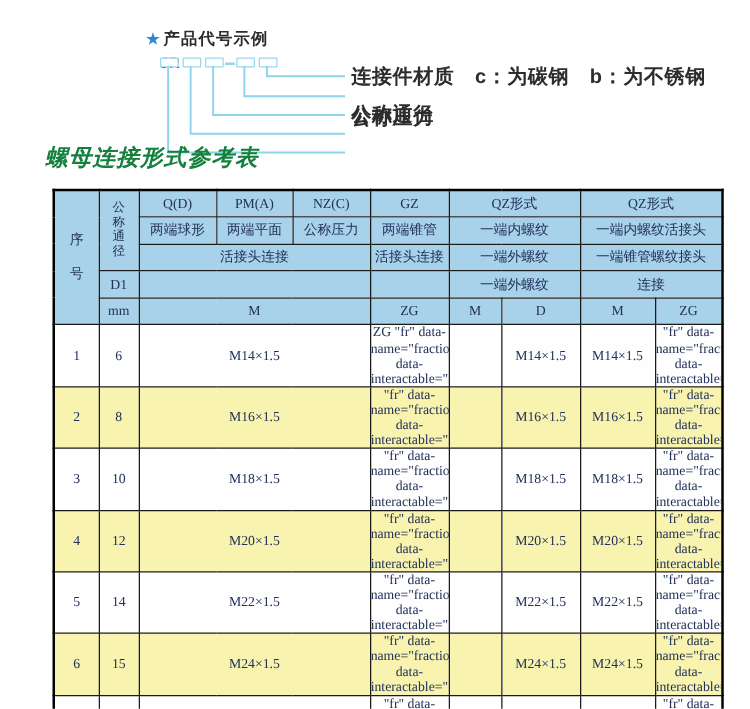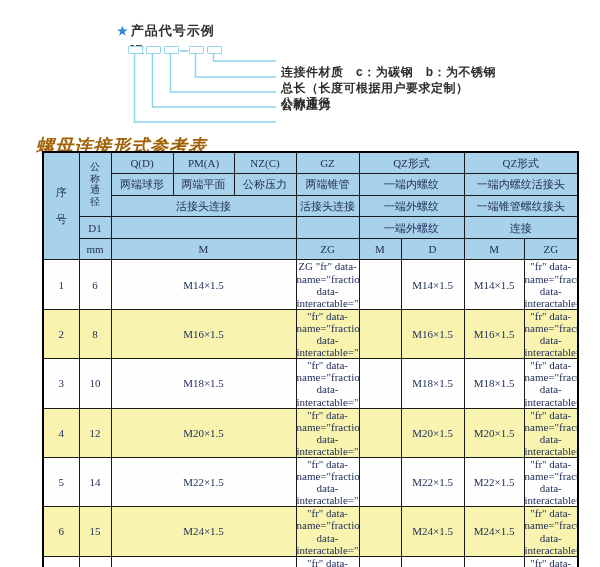--- a/index.html
+++ b/index.html
@@ -6,25 +6,25 @@
   body{font-family:"Liberation Sans", sans-serif; background:#ffffff;}
   .stage{position:relative;width:600px;height:567px;background:#ffffff;overflow:hidden;}
 
   
   .diagram-heading{position:absolute;left:117px;top:22px;font-size:13px;font-weight:bold;color:#2d2d2d;letter-spacing:1px;}
   .diagram-heading .star{color:var(--star,#2f86d2);margin-right:2px;font-size:12px;}
   .code-prefix{position:absolute;left:128px;top:43px;font-size:12px;font-weight:bold;color:#4a4a4a;letter-spacing:0.5px;}
   .code-box{position:absolute;top:46px;width:13px;height:6px;border:1.5px solid #9cd6ee;background:#ffffff;border-radius:1px;}
   .code-dash{position:absolute;top:49.5px;width:8px;height:2px;background:#9cd6ee;}
   .callout-svg{position:absolute;left:0;top:0;width:600px;height:150px;}
-  .diagram-label{position:absolute;left:281px;font-size:12px;font-weight:bold;color:#2d2d2d;line-height:13px;white-space:nowrap;letter-spacing:0.5px;margin-top:11px;}
+  .diagram-label{position:absolute;left:281px;font-size:16px;font-weight:bold;color:#2d2d2d;line-height:13px;white-space:nowrap;letter-spacing:0.5px;}
 
   
-  .table-title{position:absolute;left:36px;top:134px;margin:0;font-family:"Liberation Serif", serif;
-    font-size:18px;font-weight:bold;font-style:italic;color:#a16207;letter-spacing:1px;}
+  .table-title{position:absolute;left:36px;top:114px;margin:0;font-family:"Liberation Serif", serif;
+    font-size:18px;font-weight:bold;font-style:italic;color:#15803d;letter-spacing:1px;}
 
   
   table.ref{position:absolute;left:42px;top:151px;width:535px;border-collapse:collapse;table-layout:fixed;
     font-family:"Liberation Serif", serif;color:var(--text,#21305a);
     border:2px solid #000;}
   table.ref th, table.ref td{border:1px solid var(--border,#1a1a1a);padding:0;text-align:center;vertical-align:middle;
     font-weight:normal;font-size:11px;line-height:1.1;overflow:hidden;}
   thead tr{height:21.6px;}
   thead th{background:var(--header-bg,#a8d1ea);}
   tbody tr{height:21px;background:var(--row-odd,#fefefe);}
@@ -51,21 +51,20 @@
 
   <svg class="callout-svg" viewBox="0 0 600 150">
     <path d="M213.5 53 V61 H276" fill="none" stroke="#8fd2ec" stroke-width="1.5"></path>
     <path d="M195.5 53 V77 H276" fill="none" stroke="#8fd2ec" stroke-width="1.5"></path>
     <path d="M170.5 53 V92 H276" fill="none" stroke="#8fd2ec" stroke-width="1.5"></path>
     <path d="M152.5 53 V107 H276" fill="none" stroke="#8fd2ec" stroke-width="1.5"></path>
     <path d="M134.5 53 V122 H276" fill="none" stroke="#8fd2ec" stroke-width="1.5"></path>
   </svg>
 
   <div class="diagram-label" style="top:54.5px">连接件材质　c：为碳钢　b：为不锈钢</div>
-  <div class="diagram-label" style="top:70.5px">总长（长度可根据用户要求定制）</div>
   <div class="diagram-label" style="top:85.5px">公称通径</div>
   <div class="diagram-label" style="top:88px">公称压力</div>
 
   <h1 class="table-title">螺母连接形式参考表</h1>
 
   <table class="ref">
     <colgroup>
       <col style="width:36px">
         <col style="width:32px">
         <col style="width:62px">

